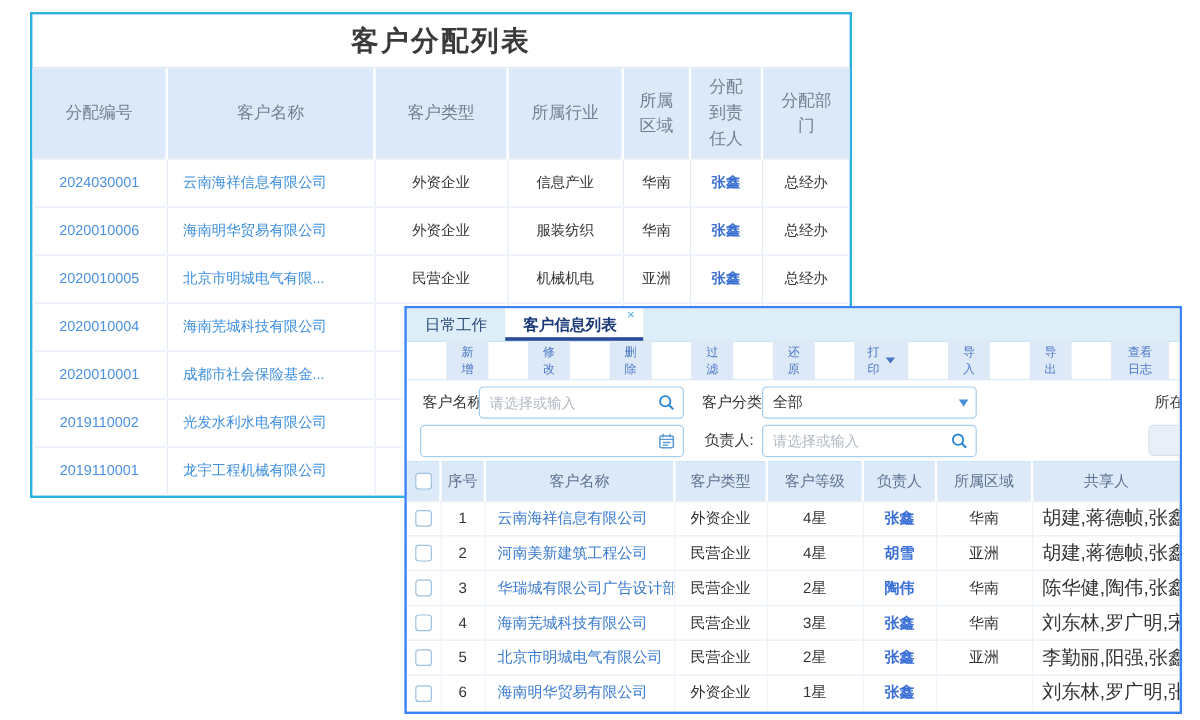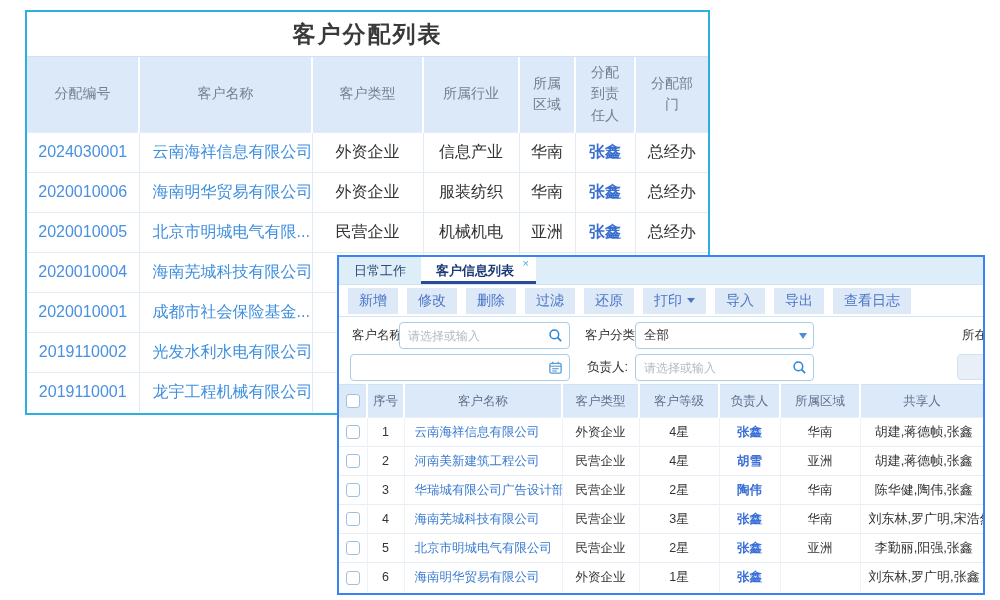--- a/index.html
+++ b/index.html
@@ -12,21 +12,21 @@
     background:#fff; border:2px solid #2cb0e0; }
   .p1-title { height:45px; line-height:44px; text-align:center; font-size:23px;
     font-weight:bold; color:#3a3a3a; letter-spacing:2px; border-bottom:1px solid #cfe3f2; }
   table { border-collapse:collapse; table-layout:fixed; width:100%; }
   .p1-table th { background:#dce9f8; color:#74808f; font-weight:normal; font-size:14px;
     height:75px; text-align:center; vertical-align:middle; border-right:2px solid #fff;
     padding:0 6px; line-height:1.55; }
   .p1-table th:last-child { border-right:none; }
   .p1-table th .w2 { display:inline-block; width:2.1em; }
   .p1-table th .w3 { display:inline-block; width:3.2em; }
-  .p1-table td { height:40px; font-size:16px; color:#333; text-align:center;
+  .p1-table td { height:40px; font-size:12px; color:#333; text-align:center;
     border-top:1px solid #e3ecf5; border-right:1px solid #e3ecf5; padding:0 6px;
     white-space:nowrap; overflow:hidden; }
   .p1-table td:last-child { border-right:none;text-align:center; }
   .p1-table td.cell-name { text-align:left; padding-left:13px; }
   .link-num { color:#4a90e0; }
   .link-name { color:#3f8fdf; }
   .owner-link { color:#3a6fd0; font-weight:bold; }
 
   
   .panel2 { position:absolute; left:337px; top:255px; width:648px; height:340px;
@@ -34,23 +34,23 @@
   .tabbar { height:28px; background:#ddeef8; display:flex; align-items:stretch;
     border-bottom:1px solid #cde4f2; }
   .tab { padding:0 15px; line-height:28px; font-size:13px; color:#2a4a7a; cursor:default; }
   .tab.active { background:#fff; font-weight:bold; color:#1d3a78;
     border-bottom:3px solid #2a4a9a; position:relative; padding-right:22px; }
   .tab-close { position:absolute; top:1px; right:7px; font-size:11px; color:#45aede;
     font-weight:normal; line-height:11px; }
 
   .toolbar { height:32px; display:flex; align-items:center; gap:9px; padding:0 9px;
     border-bottom:1px solid #cfe6f4; background:#fff; }
-  .btn { background:#dde9f6; color:#4a76c8; font-size:14px; padding:4px 11px;
+  .btn { background:#dde9f6; color:#4a76c8; font-size:10px; padding:4px 11px;
     border-radius:0; border:none; display:flex; align-items:center; gap:5px;
-    font-family:inherit; }
+    font-family:inherit;margin-left:24px; }
   .caret-down { width:0; height:0; border-left:4px solid transparent;
     border-right:4px solid transparent; border-top:5px solid #4a76c8; display:inline-block; }
 
   .filters { position:relative; height:67px; background:#fff; font-size:12.5px; color:#333; }
   .f-label { position:absolute; line-height:27px; color:#333; }
   .f-input { position:absolute; height:27px; border:1px solid #a5cdec; border-radius:4px;
     background:#fff; display:flex; align-items:center; padding:0 6px 0 8px; }
   .f-input input { flex:1; border:none; outline:none; font-size:12px; color:#333;
     font-family:inherit; min-width:0; background:transparent; }
   .f-input input::placeholder { color:#b2bac4; }
@@ -64,21 +64,21 @@
 
   .p2-table th { background:#dce9f8; color:#5f7191; font-weight:normal; font-size:12.5px;
     height:33px; text-align:center; vertical-align:middle; border-right:2px solid #fff;
     border-top:1px solid #cde4f2; }
   .p2-table th:last-child { border-right:none; }
   .p2-table td { height:29px; font-size:12.5px; color:#333; text-align:center;
     border-top:1px solid #e8eef5; border-right:1px solid #eef3f8; padding:0 4px;
     white-space:nowrap; overflow:hidden; }
   .p2-table td:last-child { border-right:none; }
   .p2-table td.cell-name { text-align:left; padding-left:10px; color:#3a7bd0; }
-  .p2-table td.cell-shared { text-align:center; padding-left:8px; font-size:13px; }
+  .p2-table td.cell-shared { text-align:center; padding-left:8px; font-size:16px; }
   .p2-owner { color:#3a6fd8; font-weight:bold; }
   .cb { appearance:none; -webkit-appearance:none; width:14px; height:14px;
     border:1px solid #9fc1e0; border-radius:3px; background:#fff; vertical-align:middle; }
 </style>
 </head>
 <body>
 
 <div class="stage">
 
   <div class="panel1">

